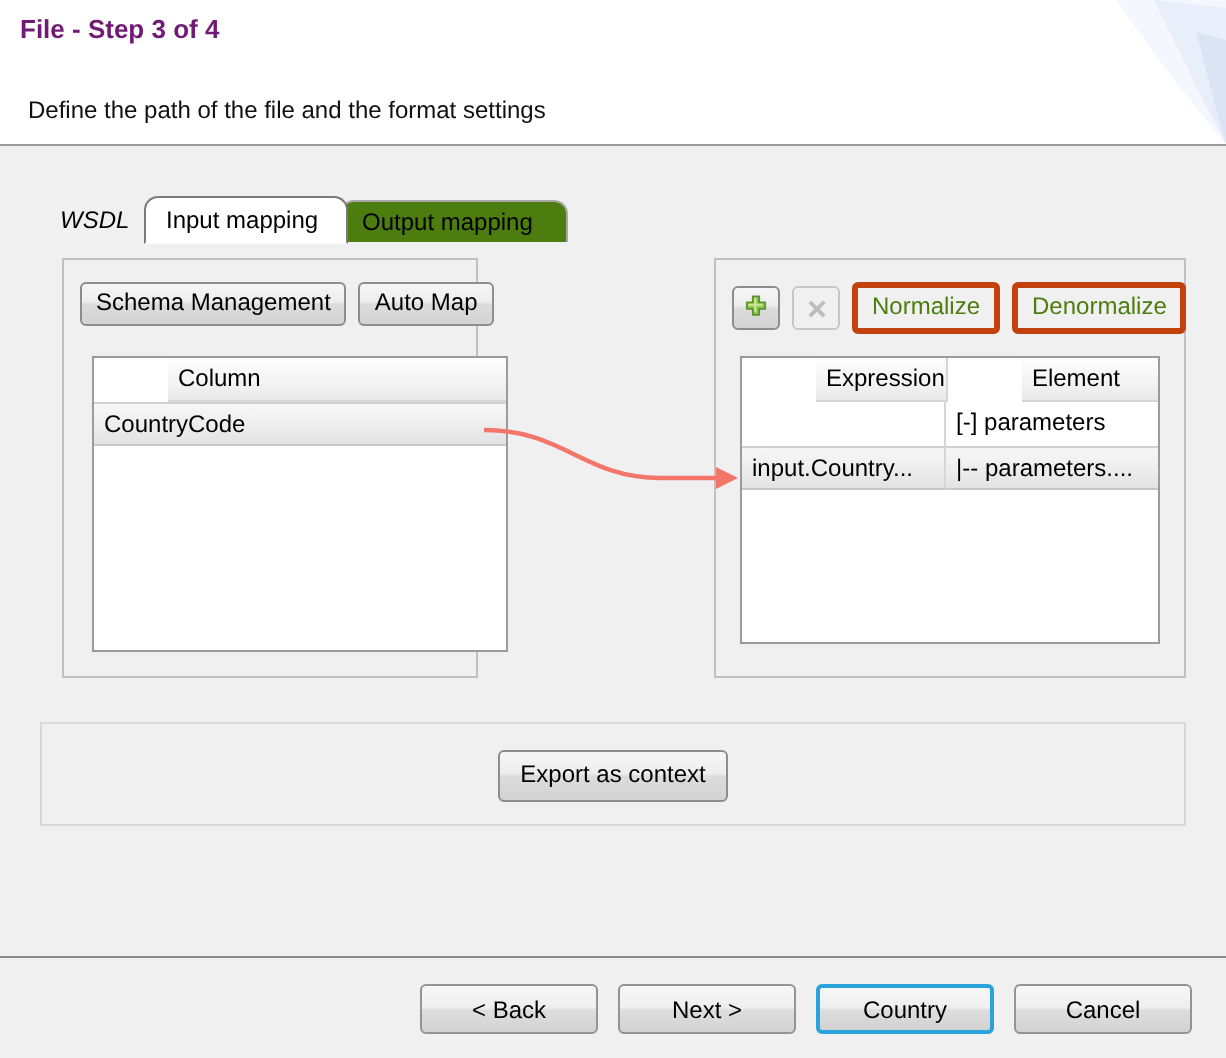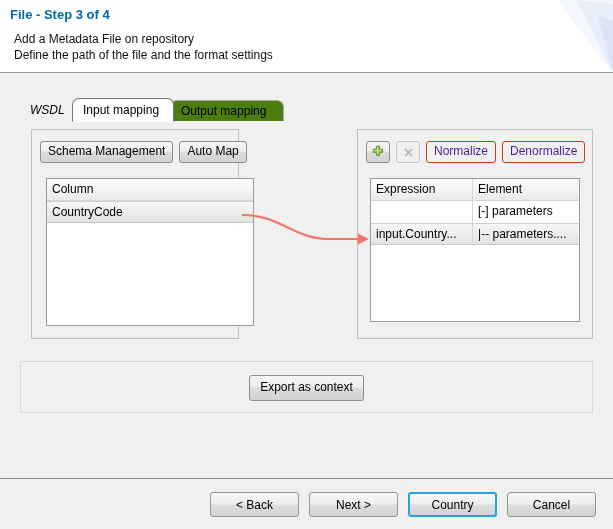--- a/index.html
+++ b/index.html
@@ -32,21 +32,21 @@
     right: 0; top: 0;
     width: 175px;
     height: 72px;
     pointer-events: none;
   }
   .header-title {
     position: absolute;
     left: 10px; top: 7px;
     font-size: 13px;
     font-weight: bold;
-    color: #0369a1;
+    color: #701a75;
     letter-spacing: 0px;
   }
   .header-sub1 {
     position: absolute;
     left: 14px; top: 32px;
     font-size: 12px;
     color: #111;
   }
   .header-sub2 {
     position: absolute;
@@ -131,23 +131,23 @@
     background: linear-gradient(to bottom, #f6f6f6 0%, #ededed 45%, #dcdcdc 50%, #d3d3d3 100%);
     border: 1px solid #8d8d8d;
     border-radius: 3px;
     padding: 2px 7px 3px 7px;
     line-height: 15px;
     cursor: default;
     white-space: nowrap;
     box-sizing: border-box;
   }
   .btn.disabled {
-    color: #4c1d95;
-    background: #f0f0f0;
-    border: 1px solid #c2410c;
+    color: #4d7c0f;
+    background: #f0f0f0;
+    border: 3px solid #c2410c;
   }
 
   .iconbtn {
     width: 24px;
     height: 22px;
     border: 1px solid #8d8d8d;
     border-radius: 3px;
     background: linear-gradient(to bottom, #f6f6f6 0%, #ededed 45%, #dcdcdc 50%, #d3d3d3 100%);
     display: inline-flex;
     align-items: center;
@@ -180,20 +180,21 @@
     line-height: 21px;
     padding: 0 0 0 5px;
     box-sizing: border-box;
     overflow: hidden;
     white-space: nowrap;
   }
   .header-row .tcell {
     background: linear-gradient(to bottom, #fdfdfd 0%, #f4f4f4 55%, #e9e9e9 100%);
     border-bottom: 1px solid #d6d6d6;
     border-right: 1px solid #d6d6d6;
+    margin-left: 37px;
   }
   .header-row .tcell:last-child { border-right: none; }
   .sel-row .tcell {
     background: linear-gradient(to bottom, #f7f7f7 0%, #eeeeee 50%, #e2e2e2 100%);
     border-top: 1px solid #d0d0d0;
     border-bottom: 1px solid #c8c8c8;
   }
   .plain-row .tcell { background: #ffffff; }
 
   .col-exp { width: 103px; border-right: 1px solid #d6d6d6; }
@@ -269,21 +270,20 @@
 </head>
 <body>
 
 <div class="header">
   <svg class="header-swoosh" viewBox="0 0 175 72" preserveAspectRatio="none">
     <path d="M175 0 L120 0 C140 28 158 52 175 72 Z" fill="#f4f7fd"></path>
     <path d="M175 4 L139 0 C152 26 163 50 175 72 Z" fill="#e8eefa"></path>
     <path d="M175 20 L160 16 C166 38 170 56 175 72 Z" fill="#dbe4f5"></path>
   </svg>
   <div class="header-title">File - Step 3 of 4</div>
-  <div class="header-sub1">Add a Metadata File on repository</div>
   <div class="header-sub2">Define the path of the file and the format settings</div>
 </div>
 
 <div class="tabstrip">
   <div class="tab tab-wsdl">WSDL</div>
   <div class="tab active tab-input">Input mapping</div>
   <div class="tab inactive tab-output">Output mapping</div>
 </div>
 
 <div class="content">

